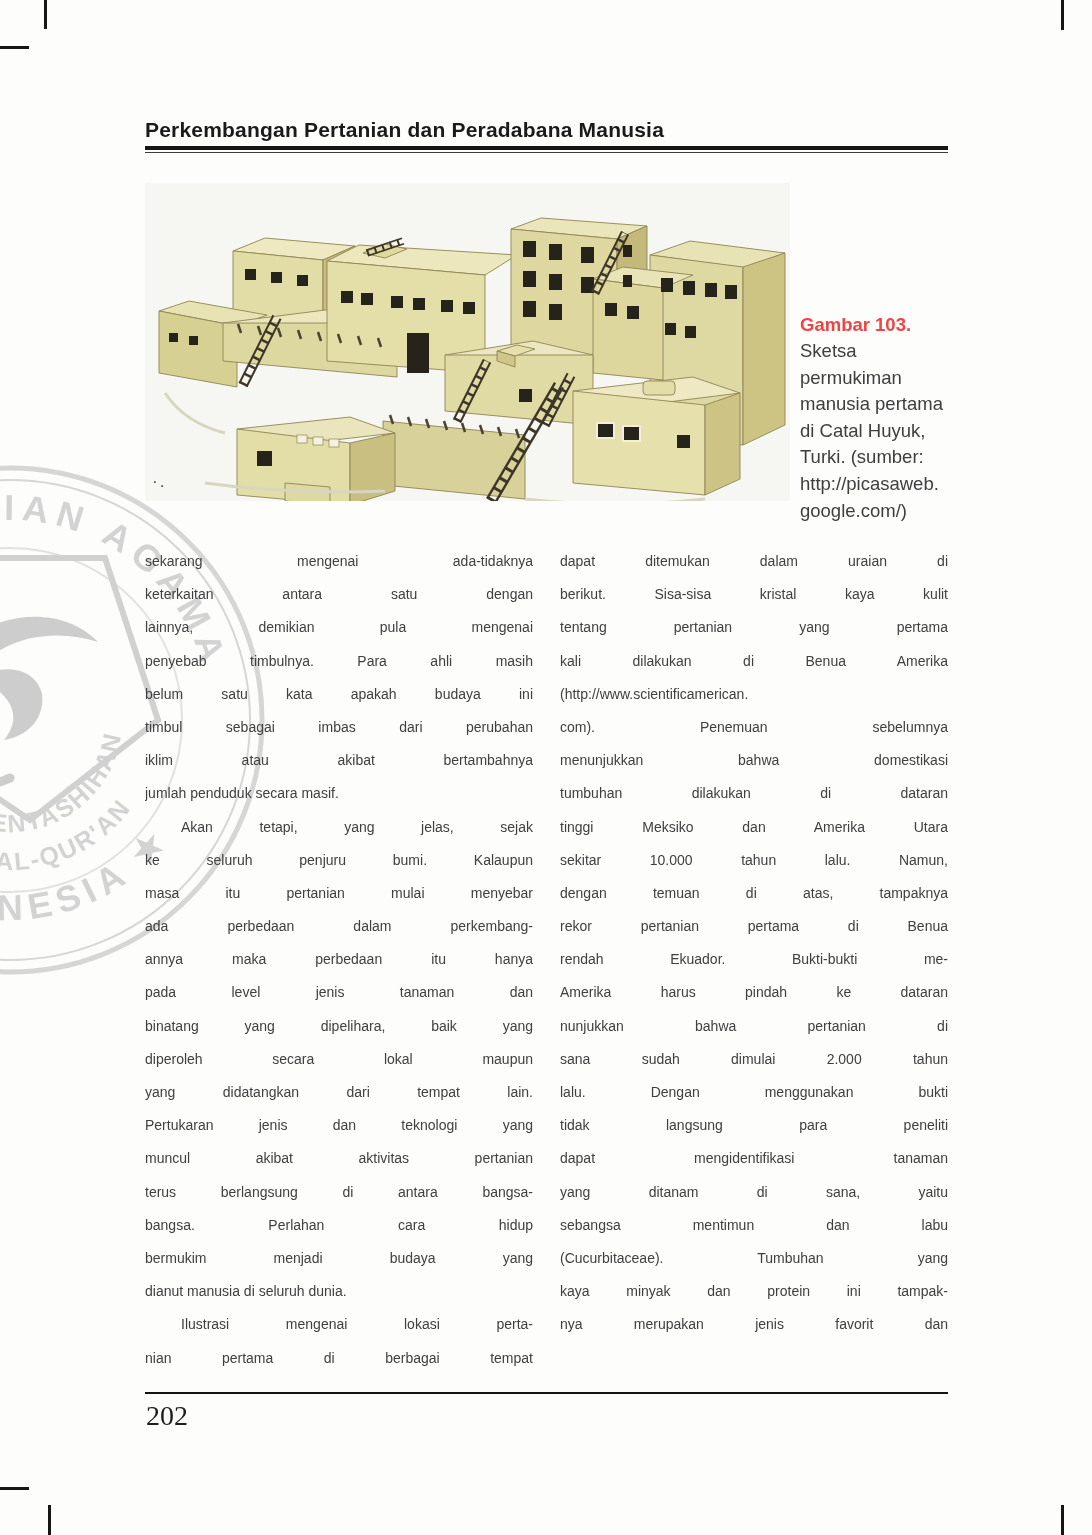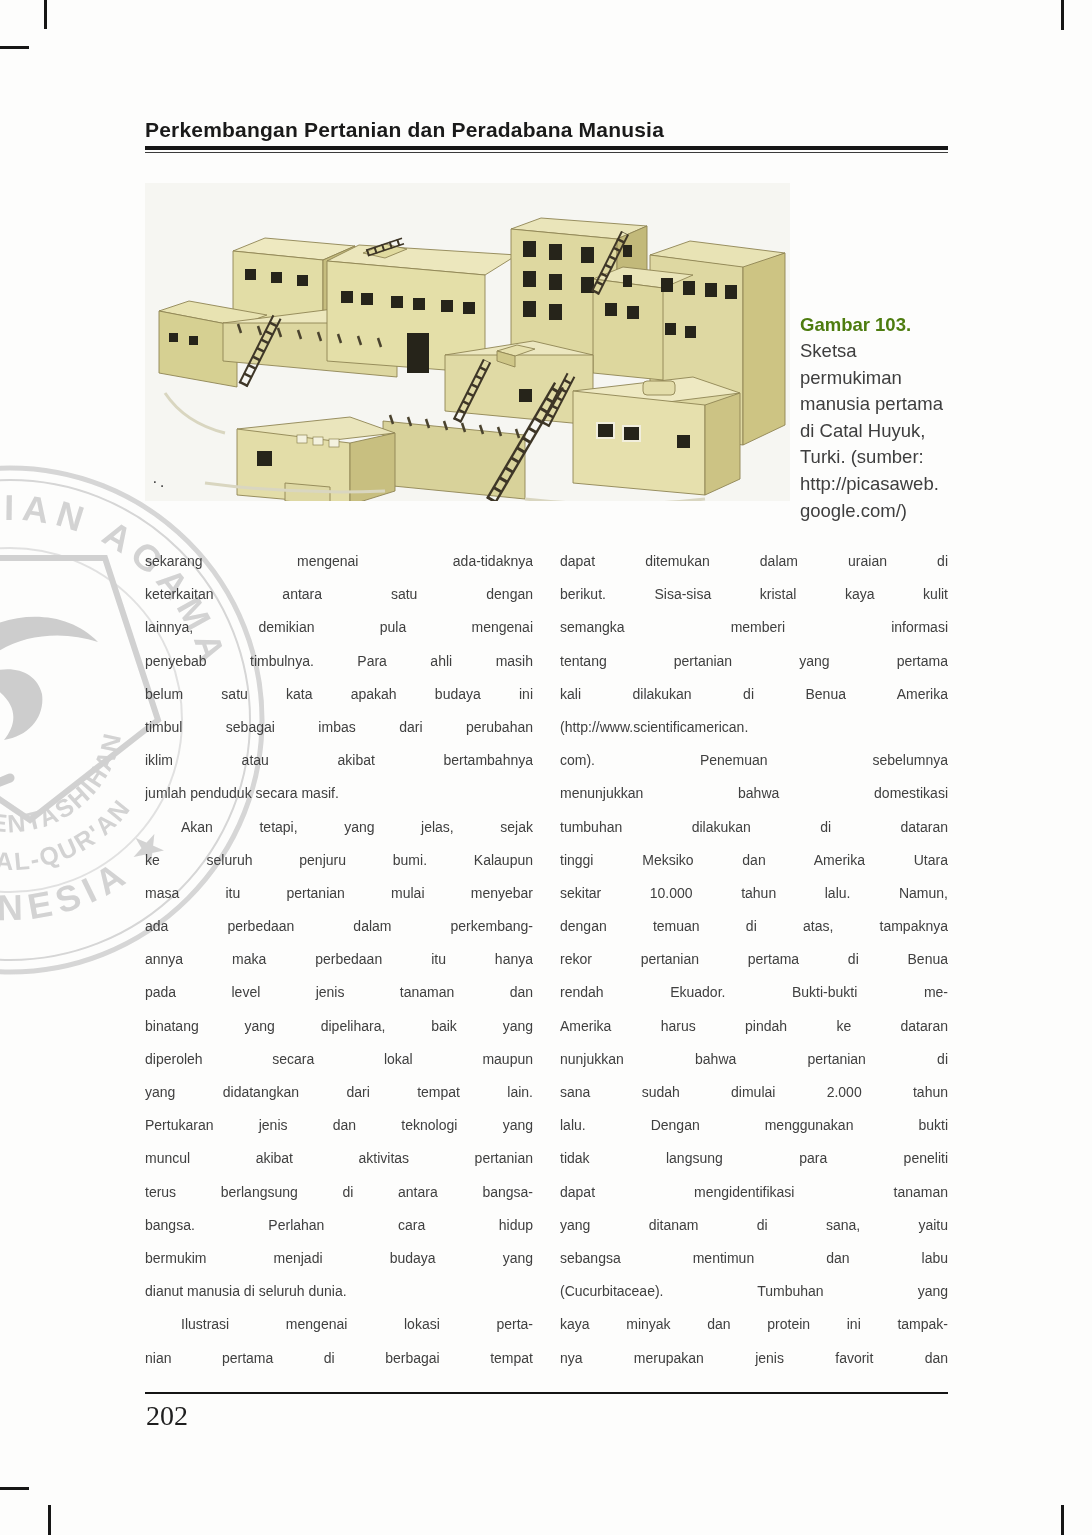--- a/index.html
+++ b/index.html
@@ -12,21 +12,21 @@
   .title {
     position:absolute; left:145px; top:118px; width:803px;
     font-size:21px; font-weight:700; color:#1a1a1a; letter-spacing:0.2px;
   }
   .title-rule { position:absolute; left:145px; top:146px; width:803px; border-top:4px solid #161616; }
   .title-rule .thin { margin-top:2px; border-top:1px solid #3c3c3c; }
 
   .figure { position:absolute; left:145px; top:183px; }
 
   .caption { position:absolute; left:800px; top:311px; width:168px; font-size:18.5px; color:#3e3e3e; }
-  .caption-title { font-weight:700; color:#4d7c0f; height:27px; line-height:27px; }
+  .caption-title { font-weight:700; color:#ef4444; height:27px; line-height:27px; }
   .caption .line { text-align:right; text-align-last:left; height:26.6px; line-height:26.6px; }
 
   .stray { position:absolute; left:152px; top:472px; font-size:17px; color:#4a4a4a; letter-spacing:2px; }
 
   .columns { position:absolute; left:145px; top:545px; width:803px; display:flex; gap:27px; }
   .col { width:388px; font-size:14px; color:#404040; }
   .line { text-align:justify; text-align-last:justify; height:33.2px; line-height:33.2px; overflow:hidden; }
   .line.end { text-align-last:left; }
   .line.ind { padding-left:36px; }
 
@@ -276,21 +276,20 @@
         <div class="line">terus berlangsung di antara bangsa-</div>
         <div class="line">bangsa. Perlahan cara hidup</div>
         <div class="line">bermukim menjadi budaya yang</div>
         <div class="line end">dianut manusia di seluruh dunia.</div>
         <div class="line ind">Ilustrasi mengenai lokasi perta-</div>
         <div class="line">nian pertama di berbagai tempat</div>
       </div>
     <div class="col">
         <div class="line">dapat ditemukan dalam uraian di</div>
         <div class="line">berikut. Sisa-sisa kristal kaya kulit</div>
-        <div class="line">semangka memberi informasi</div>
         <div class="line">tentang pertanian yang pertama</div>
         <div class="line">kali dilakukan di Benua Amerika</div>
         <div class="line">(http://www.scientificamerican.</div>
         <div class="line">com). Penemuan sebelumnya</div>
         <div class="line">menunjukkan bahwa domestikasi</div>
         <div class="line">tumbuhan dilakukan di dataran</div>
         <div class="line">tinggi Meksiko dan Amerika Utara</div>
         <div class="line">sekitar 10.000 tahun lalu. Namun,</div>
         <div class="line">dengan temuan di atas, tampaknya</div>
         <div class="line">rekor pertanian pertama di Benua</div>

